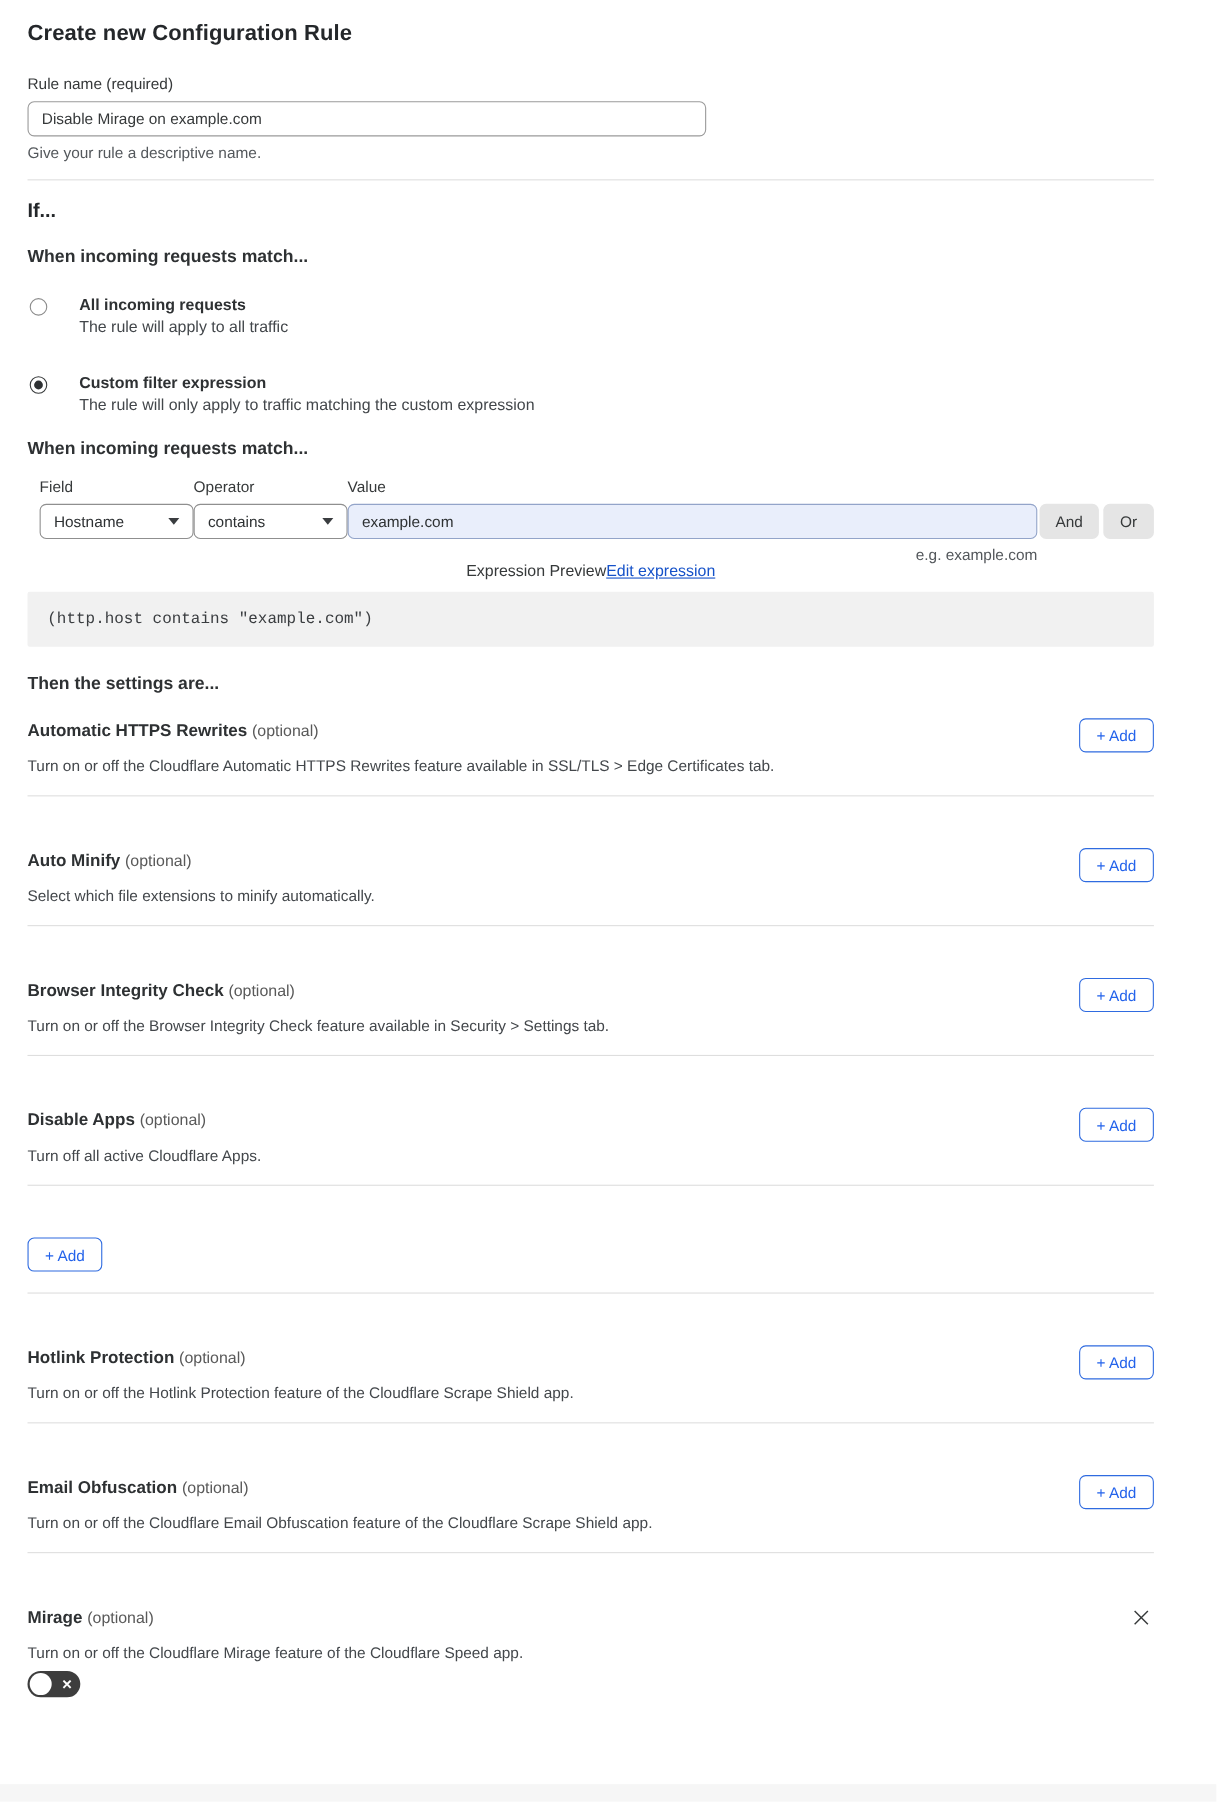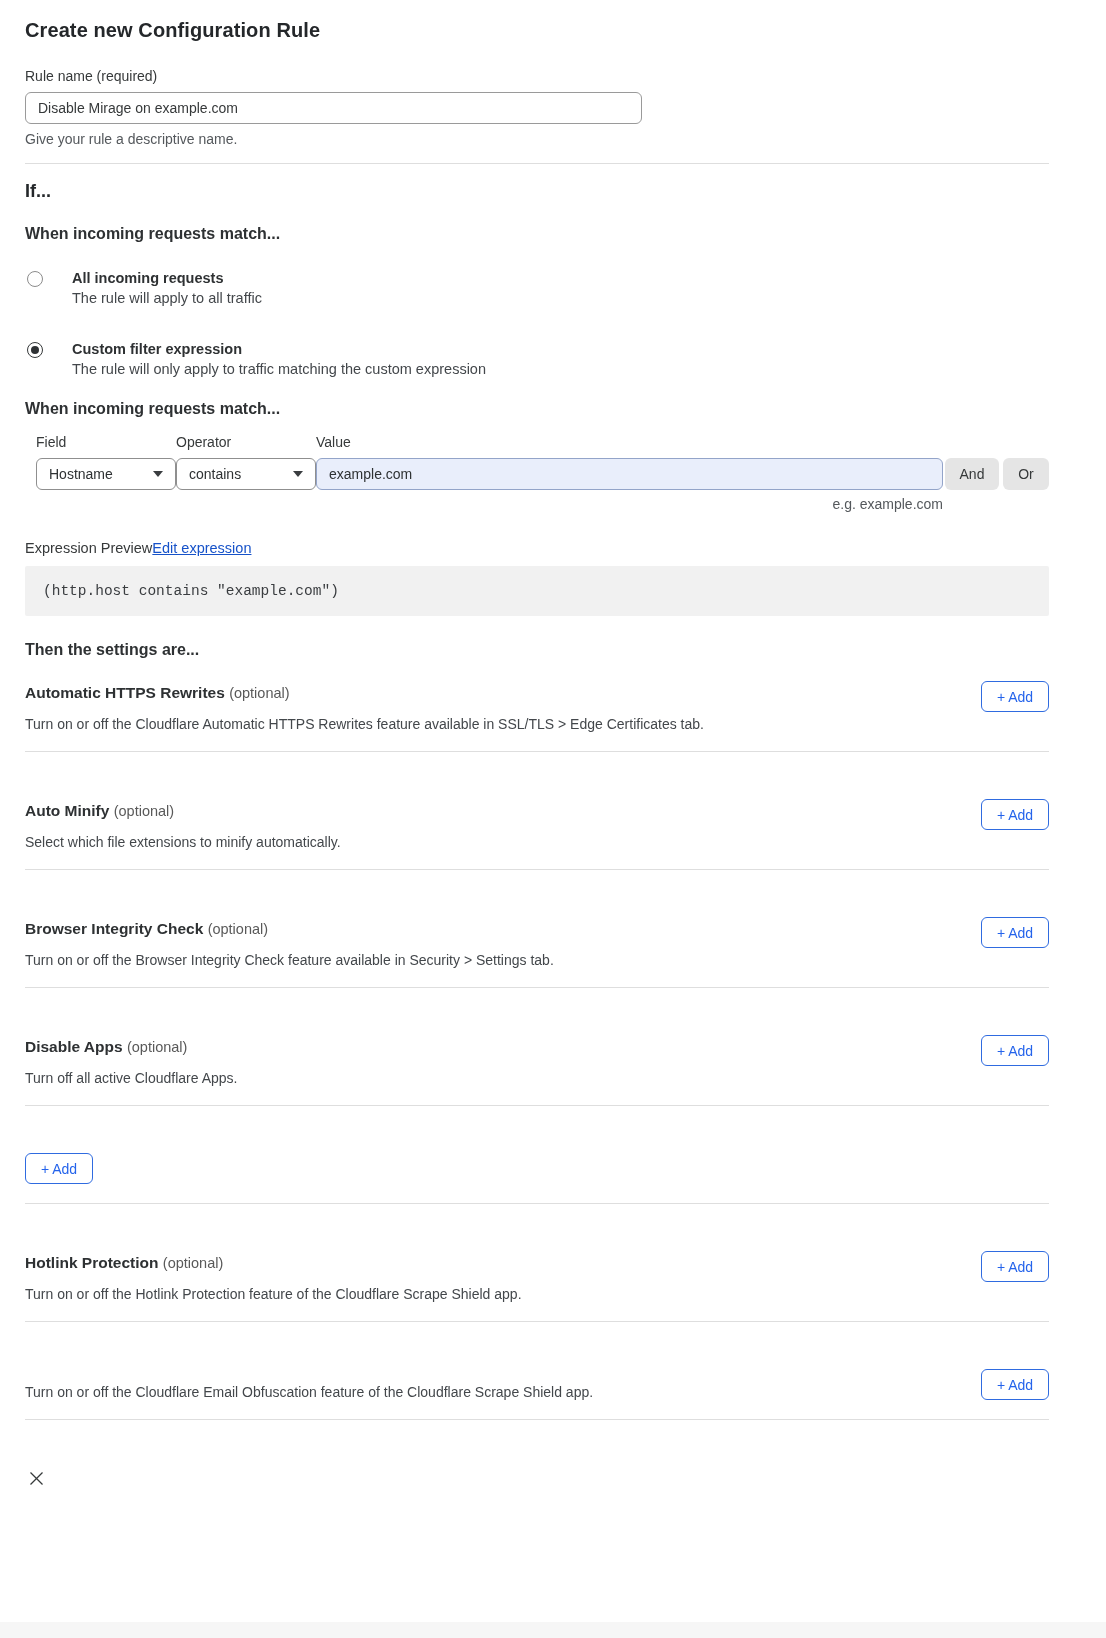--- a/index.html
+++ b/index.html
@@ -65,21 +65,21 @@
   .conj-btn {
     height: 32px; border: none; border-radius: 6px; background: #e5e5e5;
     font-size: 14px; color: #36393a; cursor: pointer;
     font-family: "Liberation Sans", sans-serif;
   }
   .conj-btn.and { margin-left: 2px; }
   .conj-btn.or { margin-left: 4px; }
   .builder-helper { margin-top: 6px; font-size: 14px; color: #54585c;
     grid-column: 3 / 4; text-align: right; }
 
-  .preview-row { margin-top: 28px; display: flex; justify-content: flex-start; align-items: baseline; }
+  .preview-row { display: flex; justify-content: center; align-items: baseline; }
   .preview-label { font-size: 14.5px; color: #36393a; }
   .edit-link { font-size: 14.5px; color: #1652c9; text-decoration: underline; cursor: pointer; }
   .code-block {
     margin-top: 10px; background: #f1f1f1; border-radius: 2px;
     padding: 17px 18px; font-family: "Liberation Mono", "DejaVu Sans Mono", monospace;
     font-size: 14.5px; color: #3a3d40; white-space: pre;
   }
 
   h3.then-heading { margin-top: 25px; font-size: 16px; font-weight: 700; color: #2e3133; }
 
@@ -234,27 +234,42 @@
         <span class="optional">(optional)</span>
       </div>
       <p class="setting-desc">Turn on or off the Hotlink Protection feature of the Cloudflare Scrape Shield app.</p>
     </div>
     <button class="add-btn">+ Add</button>
   </div>
   <hr class="divider section-divider">
 
   <div class="setting">
     <div class="setting-info">
+      <div class="setting-title">
+        <span class="setting-name">Email Obfuscation</span>
+        <span class="optional">(optional)</span>
+      </div>
       <p class="setting-desc">Turn on or off the Cloudflare Email Obfuscation feature of the Cloudflare Scrape Shield app.</p>
     </div>
     <button class="add-btn">+ Add</button>
   </div>
   <hr class="divider section-divider">
 
   <div class="setting">
+    <div class="setting-info">
+      <div class="setting-title">
+        <span class="setting-name">Mirage</span>
+        <span class="optional">(optional)</span>
+      </div>
+      <p class="setting-desc">Turn on or off the Cloudflare Mirage feature of the Cloudflare Speed app.</p>
+      <button class="toggle">
+        <span class="knob"></span>
+        <span class="state-glyph">✕</span>
+      </button>
+    </div>
     <button class="close-x" aria-label="Remove">
       <svg width="15" height="15" viewBox="0 0 15 15">
         <line x1="1.5" y1="1.5" x2="13.5" y2="13.5" stroke="#36393a" stroke-width="1.3"></line>
         <line x1="13.5" y1="1.5" x2="1.5" y2="13.5" stroke="#36393a" stroke-width="1.3"></line>
       </svg>
     </button>
   </div>
 
 </div>
 

